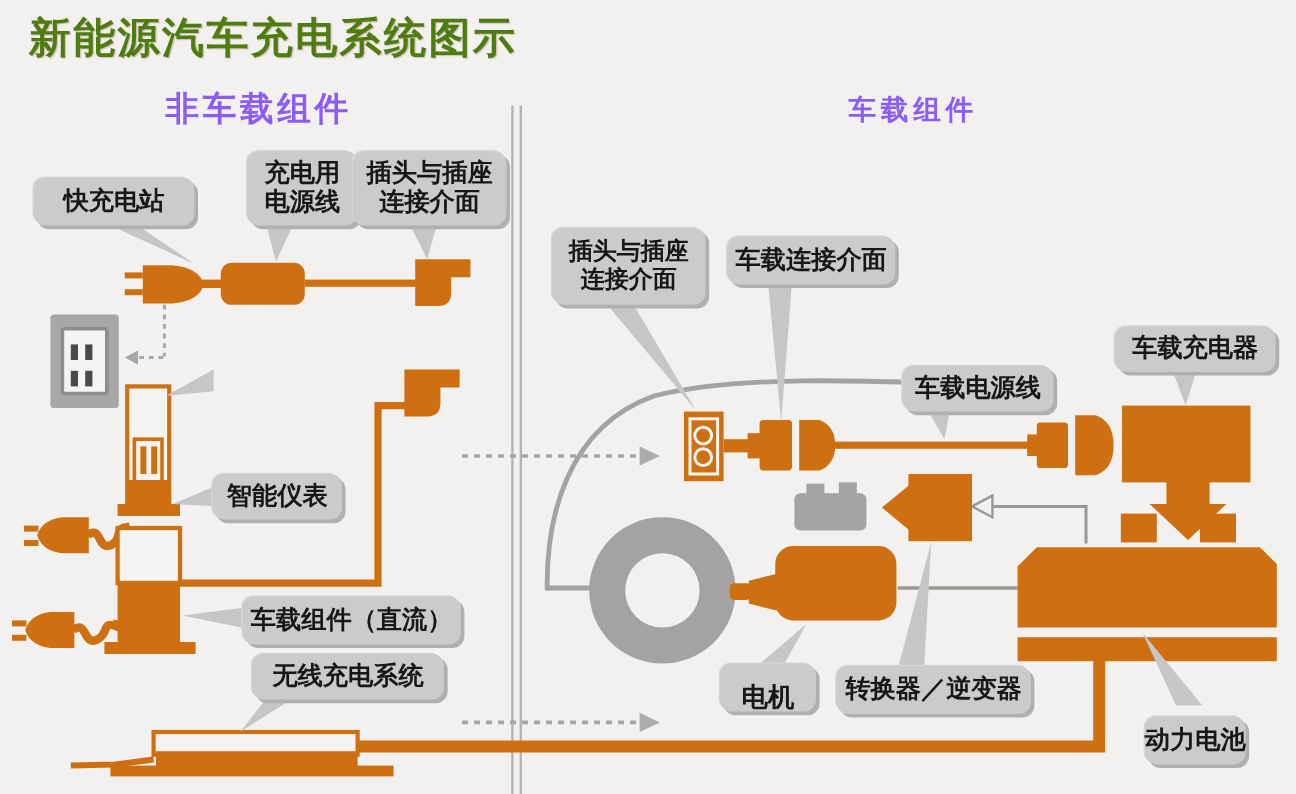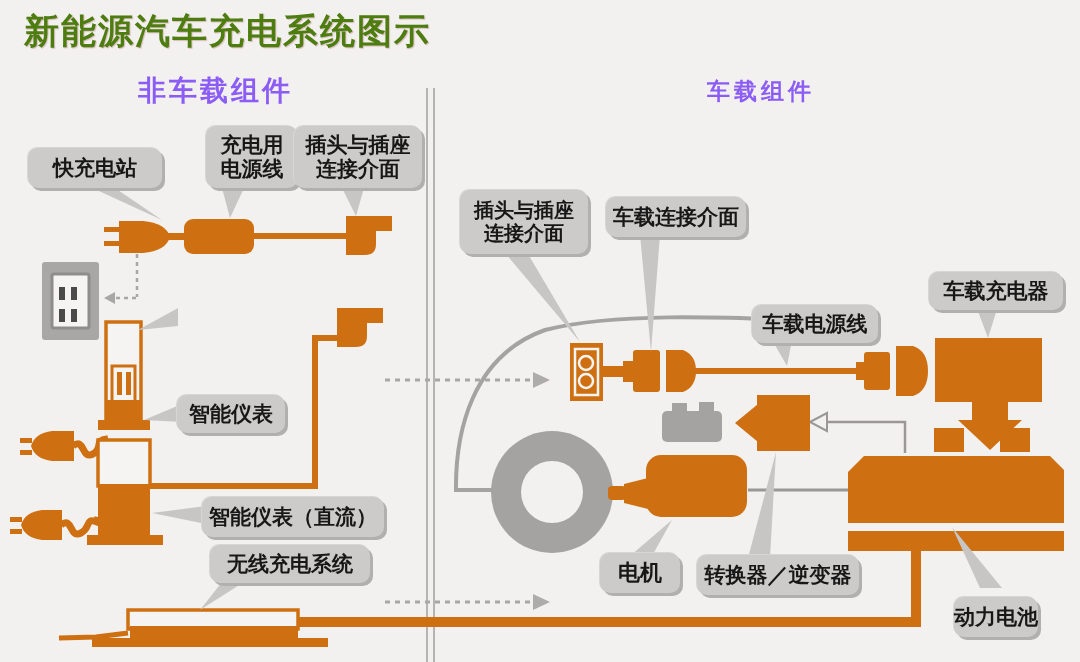--- a/index.html
+++ b/index.html
@@ -195,40 +195,40 @@
   <span>电源线</span>
 </div>
 <div class="bubble fs21" style="left:294px;top:126px;width:128px;height:62px;">
   <span>插头与插座</span>
   <span>连接介面</span>
 </div>
 <div class="bubble fs21" style="left:177px;top:395px;width:108px;height:38px;">
   <span>智能仪表</span>
 </div>
 <div class="bubble fs21" style="left:202px;top:497px;width:182px;height:40px;">
-  <span>智能仪表（直流）</span>
+  <span>车载组件（直流）</span>
 </div>
 <div class="bubble fs21" style="left:210px;top:545px;width:160px;height:38px;text-align:right;">
   <span>无线充电系统</span>
 </div>
 
 <div class="bubble fs20" style="left:460px;top:190px;width:128px;height:64px;">
   <span>插头与插座</span>
   <span>连接介面</span>
 </div>
 <div class="bubble fs21" style="left:606px;top:197px;width:140px;height:40px;">
   <span>车载连接介面</span>
 </div>
 <div class="bubble fs21" style="left:752px;top:305px;width:126px;height:38px;">
   <span>车载电源线</span>
 </div>
 <div class="bubble fs21" style="left:929px;top:272px;width:134px;height:38px;">
   <span>车载充电器</span>
 </div>
-<div class="bubble fs22" style="left:600px;top:553px;width:80px;height:40px;">
+<div class="bubble fs22" style="left:600px;top:553px;width:80px;height:40px;justify-content:flex-end;">
   <span>电机</span>
 </div>
 <div class="bubble fs21" style="left:697px;top:555px;width:162px;height:40px;">
   <span>转换器／逆变器</span>
 </div>
 <div class="bubble fs21" style="left:954px;top:585px;width:84px;height:40px;margin-top:12px;">
   <span>动力电池</span>
 </div>
 
 </div>

